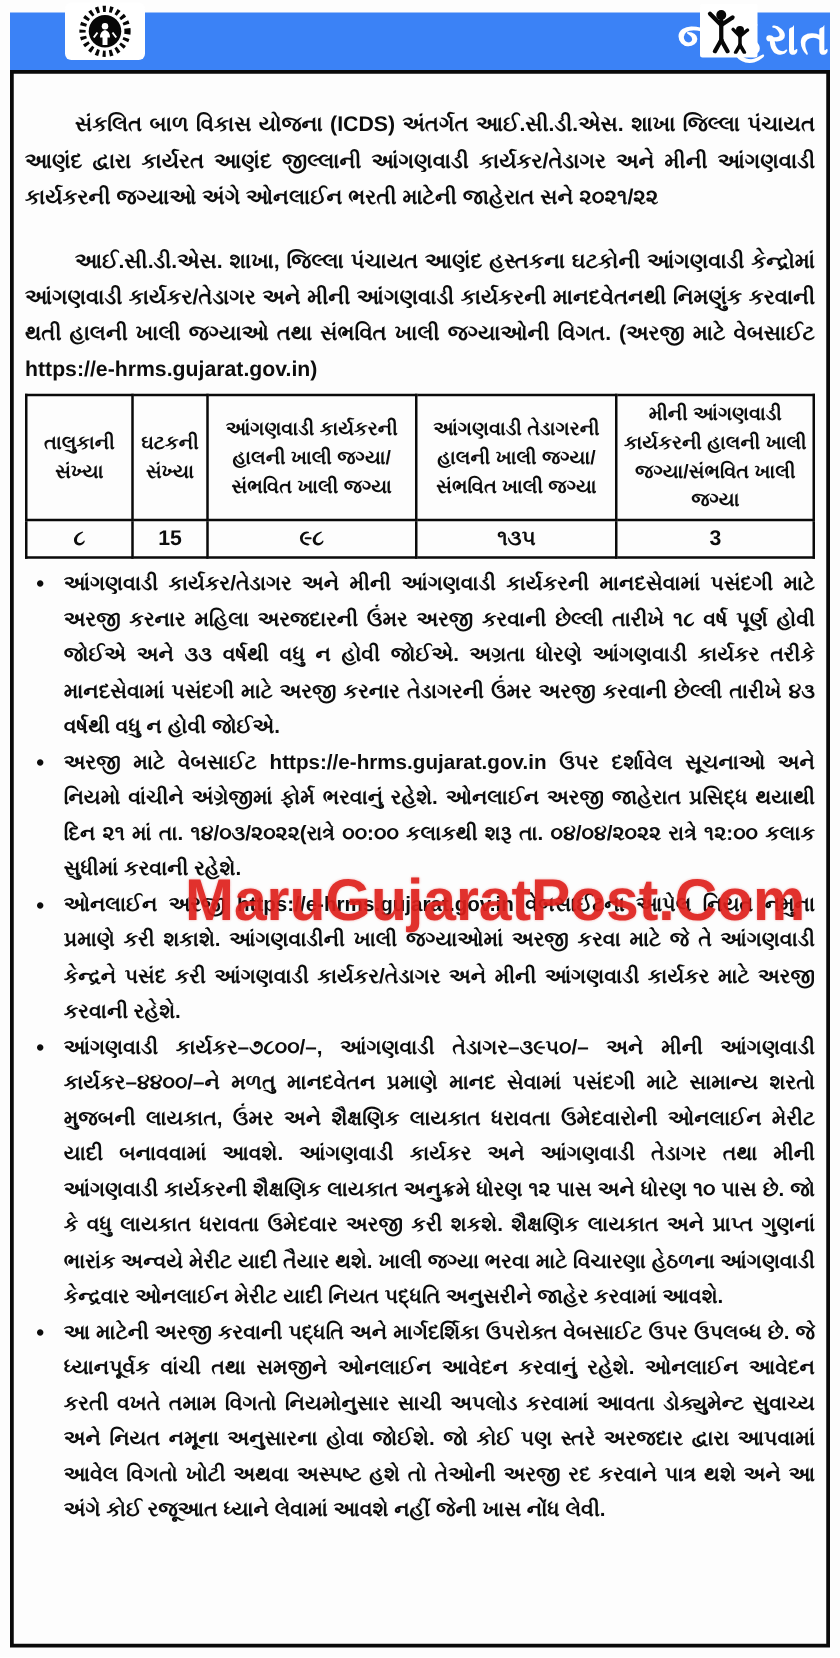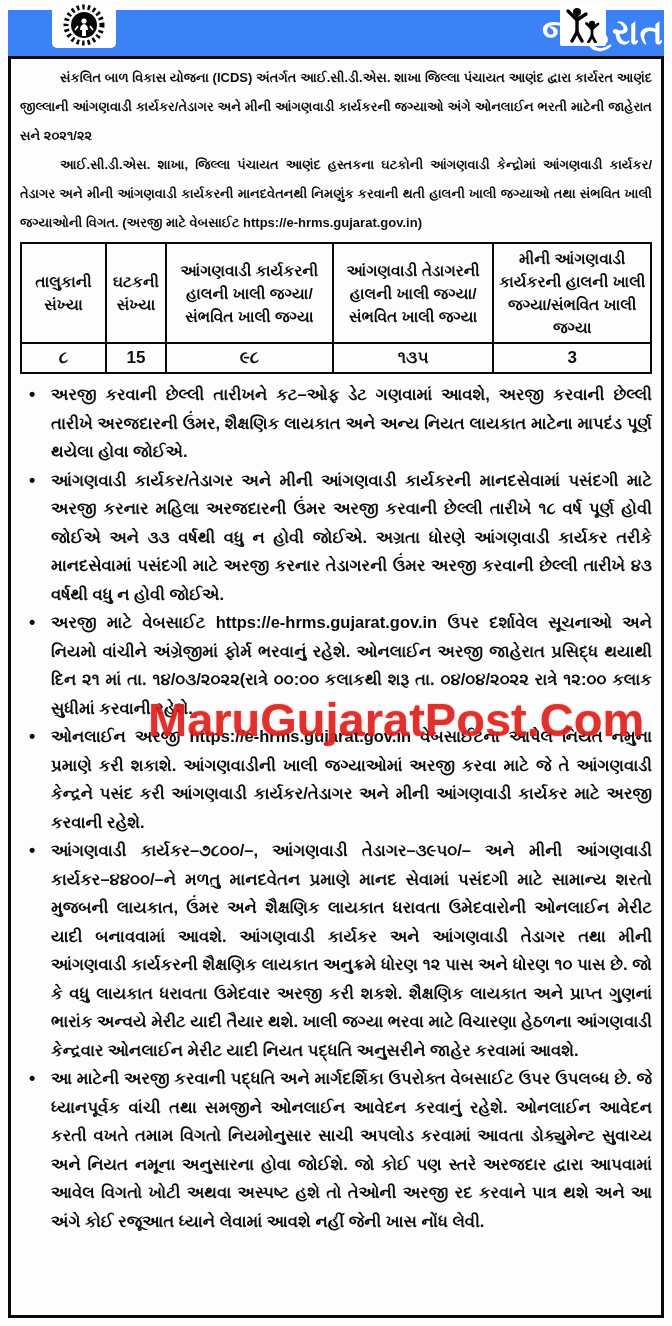--- a/index.html
+++ b/index.html
@@ -30,22 +30,22 @@
   }
 
   
   .content-box {
     position:absolute; left:8px; right:8px; top:56px; bottom:8px;
     border:3px solid #0a0a0a; background:#fdfdfd;
     padding:4px 9px 4px 9px;
     overflow:hidden;
   }
   .para {
-    font-size:13px; line-height:29px; text-align:justify;
-    text-indent:40px; font-weight:600;
+    font-size:17px; line-height:29px; text-align:justify;
+    text-indent:40px; font-weight:600;margin-top:22px;
   }
 
   
   table.vacancy {
     width:100%; border-collapse:collapse; margin:5px 0 6px 0;
     table-layout:fixed;
   }
   table.vacancy th, table.vacancy td {
     border:2px solid #0a0a0a; text-align:center; vertical-align:middle;
     font-weight:700; padding:3px 4px;
@@ -140,21 +140,20 @@
           <td>૮</td>
           <td>15</td>
           <td>૯૮</td>
           <td>૧૩૫</td>
           <td>3</td>
         </tr>
       </tbody>
     </table>
 
     <ul class="points">
-      <li>અરજી કરવાની છેલ્લી તારીખને કટ–ઓફ ડેટ ગણવામાં આવશે, અરજી કરવાની છેલ્લી તારીખે અરજદારની ઉંમર, શૈક્ષણિક લાયકાત અને અન્ય નિયત લાયકાત માટેના માપદંડ પૂર્ણ થયેલા હોવા જોઈએ.</li>
       <li>આંગણવાડી કાર્યકર/તેડાગર અને મીની આંગણવાડી કાર્યકરની માનદસેવામાં પસંદગી માટે અરજી કરનાર મહિલા અરજદારની ઉંમર અરજી કરવાની છેલ્લી તારીખે ૧૮ વર્ષ પૂર્ણ હોવી જોઈએ અને ૩૩ વર્ષથી વધુ ન હોવી જોઈએ. અગ્રતા ધોરણે આંગણવાડી કાર્યકર તરીકે માનદસેવામાં પસંદગી માટે અરજી કરનાર તેડાગરની ઉંમર અરજી કરવાની છેલ્લી તારીખે ૪૩ વર્ષથી વધુ ન હોવી જોઈએ.</li>
       <li>અરજી માટે વેબસાઈટ https://e-hrms.gujarat.gov.in ઉપર દર્શાવેલ સૂચનાઓ અને નિયમો વાંચીને અંગ્રેજીમાં ફોર્મ ભરવાનું રહેશે. ઓનલાઈન અરજી જાહેરાત પ્રસિદ્ધ થયાથી દિન ૨૧ માં તા. ૧૪/૦૩/૨૦૨૨(રાત્રે ૦૦:૦૦ કલાકથી શરૂ તા. ૦૪/૦૪/૨૦૨૨ રાત્રે ૧૨:૦૦ કલાક સુધીમાં કરવાની રહેશે.</li>
       <li>ઓનલાઈન અરજી https://e-hrms.gujarat.gov.in વેબસાઈટના આપેલ નિયત નમુના પ્રમાણે કરી શકાશે. આંગણવાડીની ખાલી જગ્યાઓમાં અરજી કરવા માટે જે તે આંગણવાડી કેન્દ્રને પસંદ કરી આંગણવાડી કાર્યકર/તેડાગર અને મીની આંગણવાડી કાર્યકર માટે અરજી કરવાની રહેશે.</li>
       <li>આંગણવાડી કાર્યકર–૭૮૦૦/–, આંગણવાડી તેડાગર–૩૯૫૦/– અને મીની આંગણવાડી કાર્યકર–૪૪૦૦/–ને મળતુ માનદવેતન પ્રમાણે માનદ સેવામાં પસંદગી માટે સામાન્ય શરતો મુજબની લાયકાત, ઉંમર અને શૈક્ષણિક લાયકાત ધરાવતા ઉમેદવારોની ઓનલાઈન મેરીટ યાદી બનાવવામાં આવશે. આંગણવાડી કાર્યકર અને આંગણવાડી તેડાગર તથા મીની આંગણવાડી કાર્યકરની શૈક્ષણિક લાયકાત અનુક્રમે ધોરણ ૧૨ પાસ અને ધોરણ ૧૦ પાસ છે. જો કે વધુ લાયકાત ધરાવતા ઉમેદવાર અરજી કરી શકશે. શૈક્ષણિક લાયકાત અને પ્રાપ્ત ગુણનાં ભારાંક અન્વયે મેરીટ યાદી તૈયાર થશે. ખાલી જગ્યા ભરવા માટે વિચારણા હેઠળના આંગણવાડી કેન્દ્રવાર ઓનલાઈન મેરીટ યાદી નિયત પદ્ધતિ અનુસરીને જાહેર કરવામાં આવશે.</li>
       <li>આ માટેની અરજી કરવાની પદ્ધતિ અને માર્ગદર્શિકા ઉપરોક્ત વેબસાઈટ ઉપર ઉપલબ્ધ છે. જે ધ્યાનપૂર્વક વાંચી તથા સમજીને ઓનલાઈન આવેદન કરવાનું રહેશે. ઓનલાઈન આવેદન કરતી વખતે તમામ વિગતો નિયમોનુસાર સાચી અપલોડ કરવામાં આવતા ડોક્યુમેન્ટ સુવાચ્ય અને નિયત નમૂના અનુસારના હોવા જોઈશે. જો કોઈ પણ સ્તરે અરજદાર દ્વારા આપવામાં આવેલ વિગતો ખોટી અથવા અસ્પષ્ટ હશે તો તેઓની અરજી રદ કરવાને પાત્ર થશે અને આ અંગે કોઈ રજૂઆત ધ્યાને લેવામાં આવશે નહીં જેની ખાસ નોંધ લેવી.</li>
 
     </ul>
 
   </div>
 

